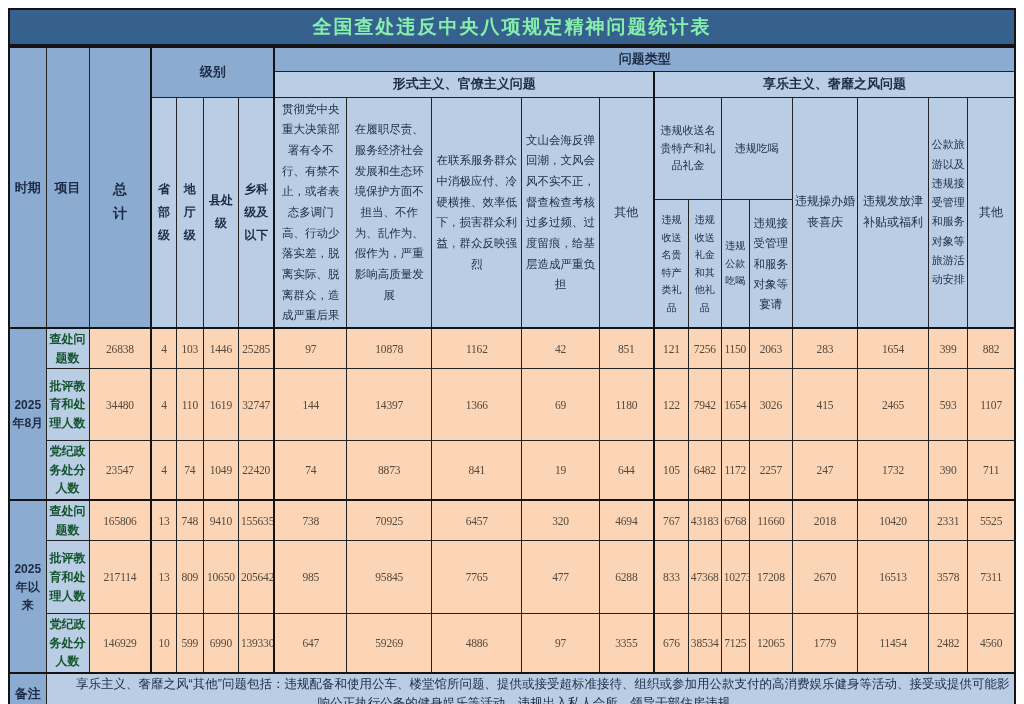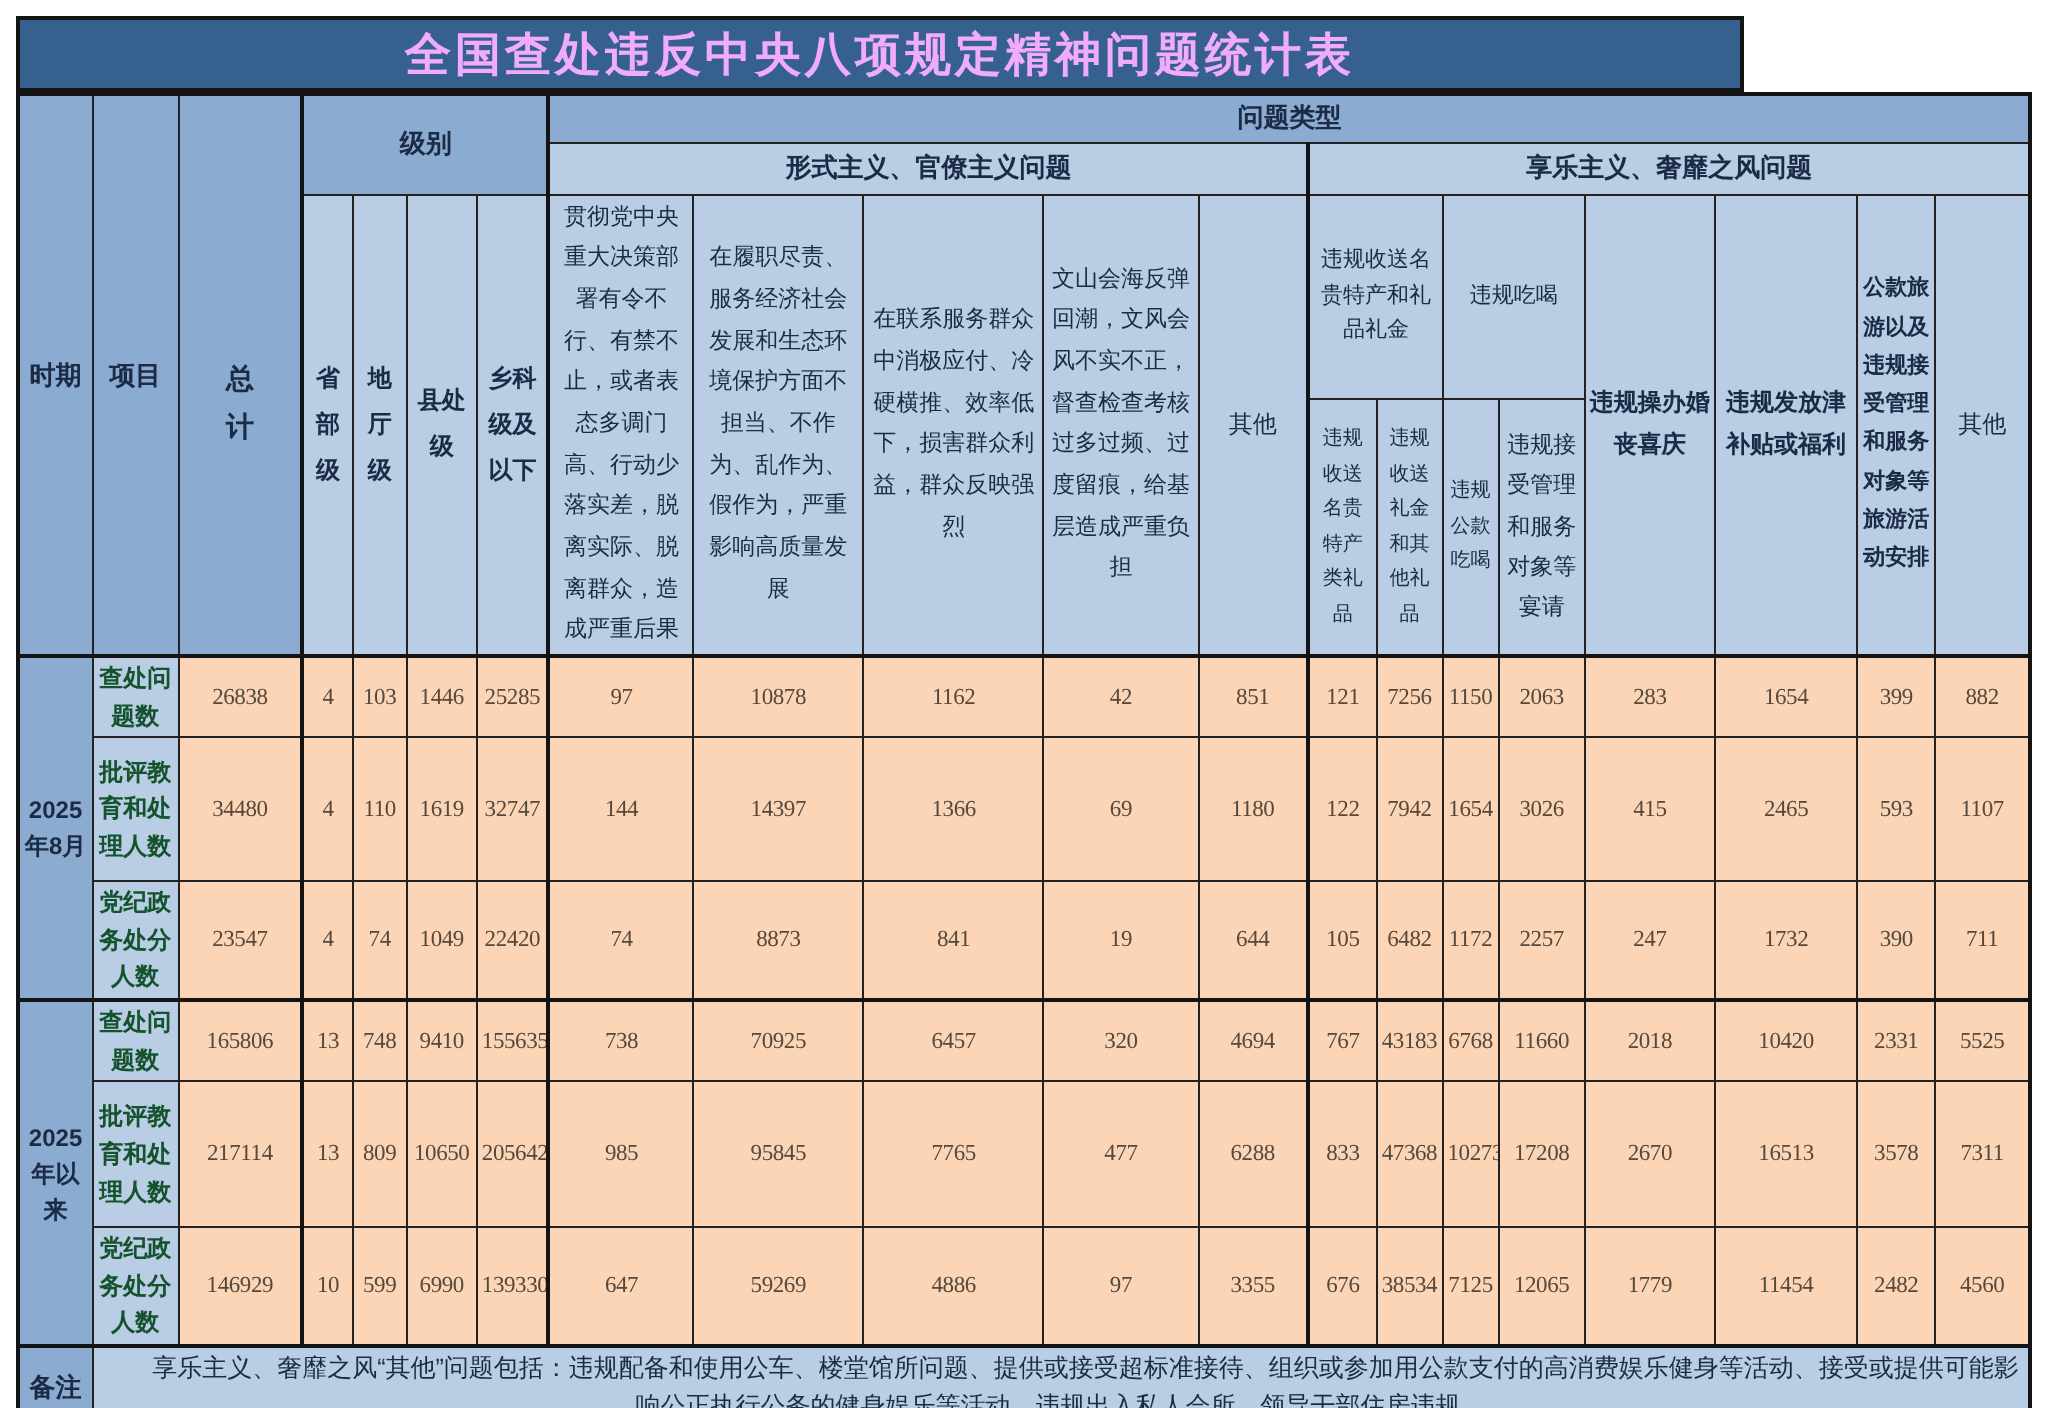--- a/index.html
+++ b/index.html
@@ -2,23 +2,23 @@
 <html><head>
 <meta charset="utf-8">
 <style>
   html,body{margin:0;padding:0;background:#ffffff;}
   .page{
     width:1024px;height:704px;box-sizing:border-box;
     padding:8px;overflow:hidden;background:#ffffff;
     font-family:"Liberation Sans","DejaVu Sans",sans-serif;
   }
   .title-bar{
-    box-sizing:border-box;width:864px;height:38px;
+    box-sizing:border-box;width:1008px;height:38px;
     background:#36618f;border:2px solid #141414;
-    color:#f0abfc;font-weight:bold;font-size:23px;letter-spacing:2px;
+    color:#86efac;font-weight:bold;font-size:19px;letter-spacing:2px;
     display:flex;align-items:center;justify-content:center;
   }
   table.stats{
     width:1008px;table-layout:fixed;border-collapse:collapse;
     margin-top:0;
   }
   table.stats th,table.stats td{
     border:1px solid #222222;box-sizing:border-box;
     overflow:hidden;padding:1px 2px;vertical-align:middle;text-align:center;
   }
@@ -32,21 +32,21 @@
   .grp{font-weight:normal;font-size:11px;font-family:"Liberation Serif","DejaVu Serif",serif;word-break:break-all;line-height:1.6;padding:0 6px;}
   .desc{
     font-weight:normal;font-size:11.5px;font-family:"Liberation Serif","DejaVu Serif",serif;
     word-break:break-all;text-align:justify;line-height:1.8;padding:4px 7px;vertical-align:middle;
   }
   .sub{
     font-weight:normal;font-size:10px;font-family:"Liberation Serif","DejaVu Serif",serif;
     word-break:break-all;line-height:1.75;
   }
   .s1{padding:0 4px;}.s2{padding:0 4px;}.s3{padding:0 3px;}.s4{padding:0 8px;font-size:11.5px;margin-left:44px;}
-  .hcol{font-weight:bold;font-family:"Liberation Serif","DejaVu Serif",serif;word-break:break-all;line-height:1.75;}
+  .hcol{font-weight:normal;font-family:"Liberation Serif","DejaVu Serif",serif;word-break:break-all;line-height:1.75;}
   .h1{font-size:12px;padding:0 12px;margin-left:16px;}
   .h2{font-size:12px;padding:0 10px;}
   .h3{font-size:11px;padding:0 2px;}
   .other-cell{font-weight:normal;font-size:12px;font-family:Liberation Serif, serif;}
   .lvl{font-weight:bold;font-size:12px;word-break:break-all;line-height:1.9;}
   .lvl1{padding:0 2px;}.lvl2{padding:0 2px;}.lvl3{padding:0 10px;}.lvl4{padding:0 4px;}
   .th-total span{display:inline-block;width:1.1em;word-break:break-all;line-height:1.7;font-size:14px;margin-top:28px;}
   tr.r1{height:24px;}tr.r2{height:26px;}tr.r3{height:96px;}tr.r4{height:120px;}
   tr.h34{height:34px;}tr.h72{height:72px;}tr.h54{height:54px;}
   tr.h33{height:33px;}tr.h73{height:73px;}tr.h55{height:55px;}

